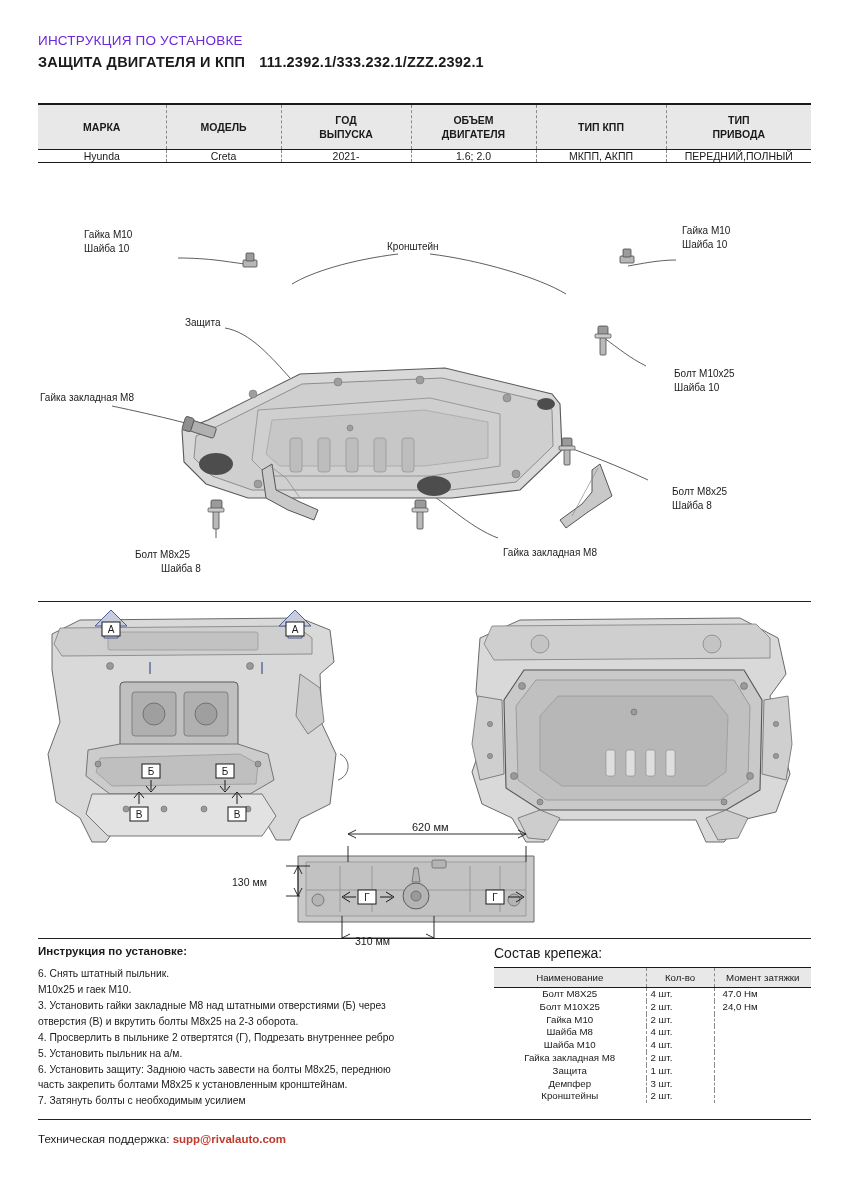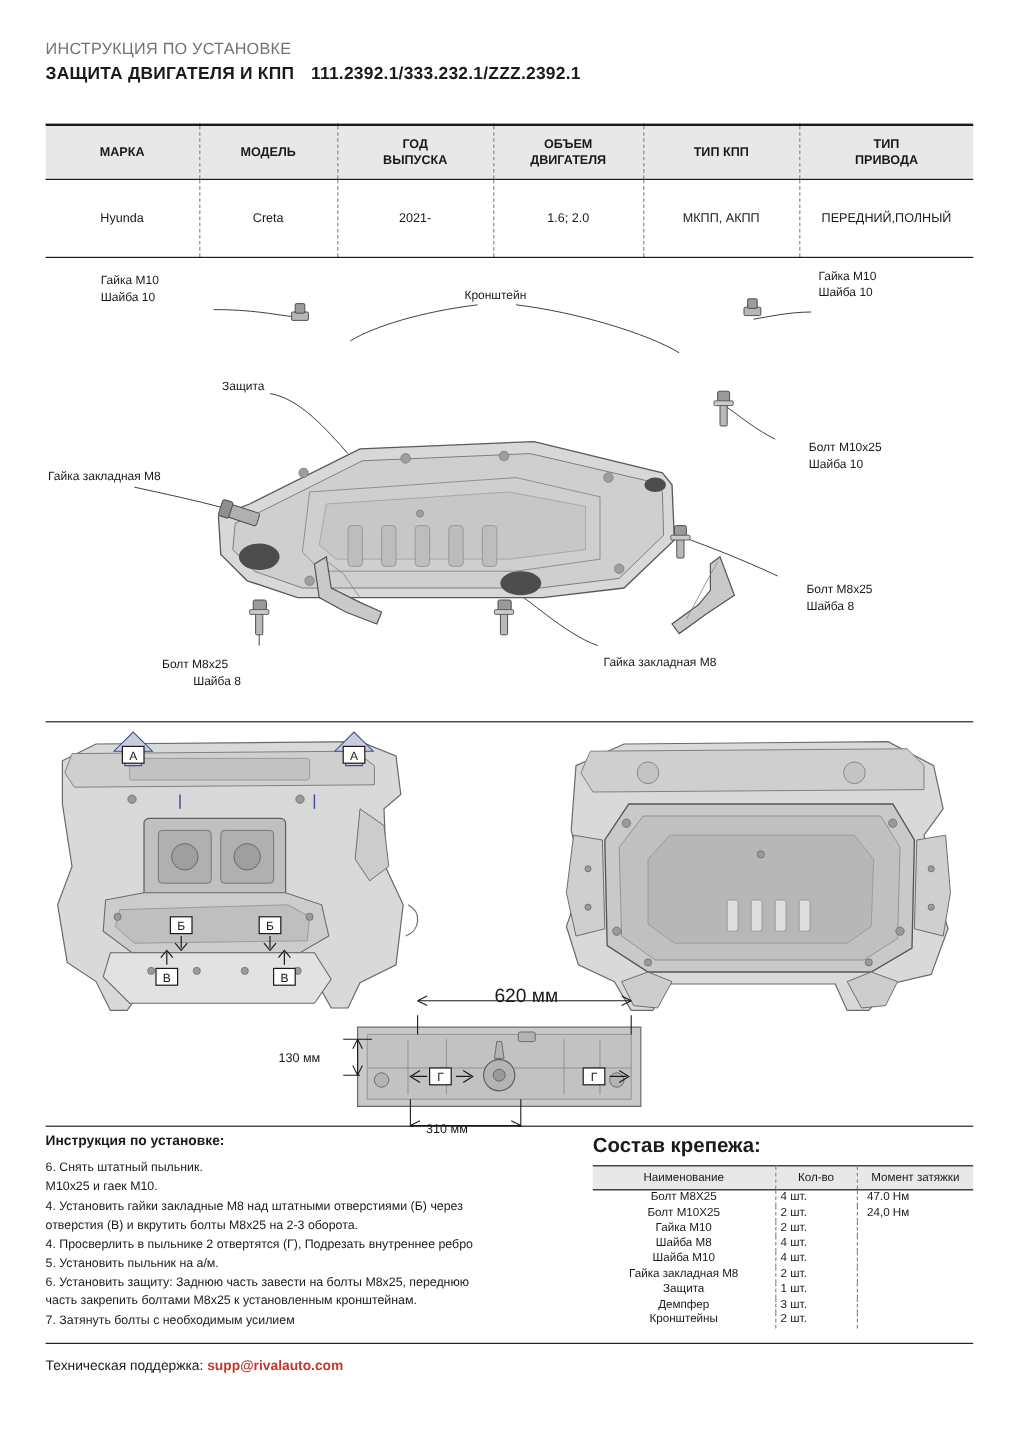--- a/index.html
+++ b/index.html
@@ -21,21 +21,21 @@
 
   
   .header {
     position: absolute;
     left: 38px; top: 33px;
     width: 780px;
   }
   .header .line1 {
     font-size: 13.5px;
     letter-spacing: 0.2px;
-    color: #737373;
+    color: #6d28d9;
   }
   .header .line2 {
     font-size: 14.5px;
     font-weight: bold;
     margin-top: 6px;
     letter-spacing: 0.2px;
   }
   .header .line2 .codes { margin-left: 14px; }
 
   
@@ -53,21 +53,21 @@
     font-weight: bold;
     text-align: center;
     padding: 8px 2px;
     line-height: 1.35;
     border-left: 1px dashed #8a8a8a;
     color: #1a1a1a;
   }
   .spec-table th:first-child { border-left: none; }
   .spec-table td {
     text-align: center;
-    padding: 26px 2px;
+    padding: 0 2px;
     border-left: 1px dashed #8a8a8a;
     border-top: 1px solid #1a1a1a;
     font-size: 10.5px;
   }
   .spec-table td:first-child { border-left: none; }
 
   
   .diagram-main {
     position: absolute;
     left: 0; top: 198px;
@@ -116,23 +116,23 @@
   }
   .instructions li { margin-bottom: 1px; }
 
   
   .fasteners {
     position: absolute;
     left: 494px; top: 945px;
     width: 317px;
   }
   .fasteners h3 {
-    font-size: 17px;
+    font-size: 14px;
     margin: 0 0 6px 0;
-    font-weight: bold;
+    font-weight: normal;
   }
   .ftable {
     width: 317px;
     border-collapse: collapse;
     font-size: 9.7px;
   }
   .ftable th {
     background: #e8e8e8;
     font-weight: normal;
     padding: 4px 4px;
@@ -518,31 +518,31 @@
         <g stroke="#1a1a1a" stroke-width="0.9" fill="none">
           <path d="M286,262 L310,262"></path>
           <path d="M286,292 L300,292"></path>
           <path d="M298,262 L298,292"></path>
           <path d="M298,262 L294,270 M298,262 L302,270"></path>
           <path d="M298,292 L294,284 M298,292 L302,284"></path>
         </g>
       </g>
     </svg>
 
-    <div class="lbl" style="left:412px; top:216px; font-size:16px;">620 мм</div>
+    <div class="lbl" style="left:412px; top:216px; font-size:11px;">620 мм</div>
     <div class="lbl" style="left:232px; top:271px; font-size:10.5px;">130  мм</div>
     <div class="lbl" style="left:355px; top:330px; font-size:10.5px;">310 мм</div>
   </div>
 
   <div class="instructions">
     <h3>Инструкция по установке:</h3>
     <ol>
       <li>6. Снять штатный пыльник.</li>
       <li>М10х25 и гаек М10.</li>
-      <li>4. Установить гайки закладные М8 над штатными отверстиями (Б) через</li>
+      <li>3. Установить гайки закладные М8 над штатными отверстиями (Б) через</li>
       <li>отверстия (В) и вкрутить болты М8х25 на 2-3 оборота.</li>
       <li>4. Просверлить в пыльнике 2 отвертятся (Г), Подрезать внутреннее ребро</li>
       <li>5. Установить пыльник на а/м.</li>
       <li>6. Установить защиту: Заднюю часть завести на болты М8х25, переднюю</li>
       <li>часть закрепить болтами М8х25 к установленным кронштейнам.</li>
       <li>7. Затянуть болты с необходимым усилием</li>
     </ol>
   </div>
 
   <div class="fasteners">

